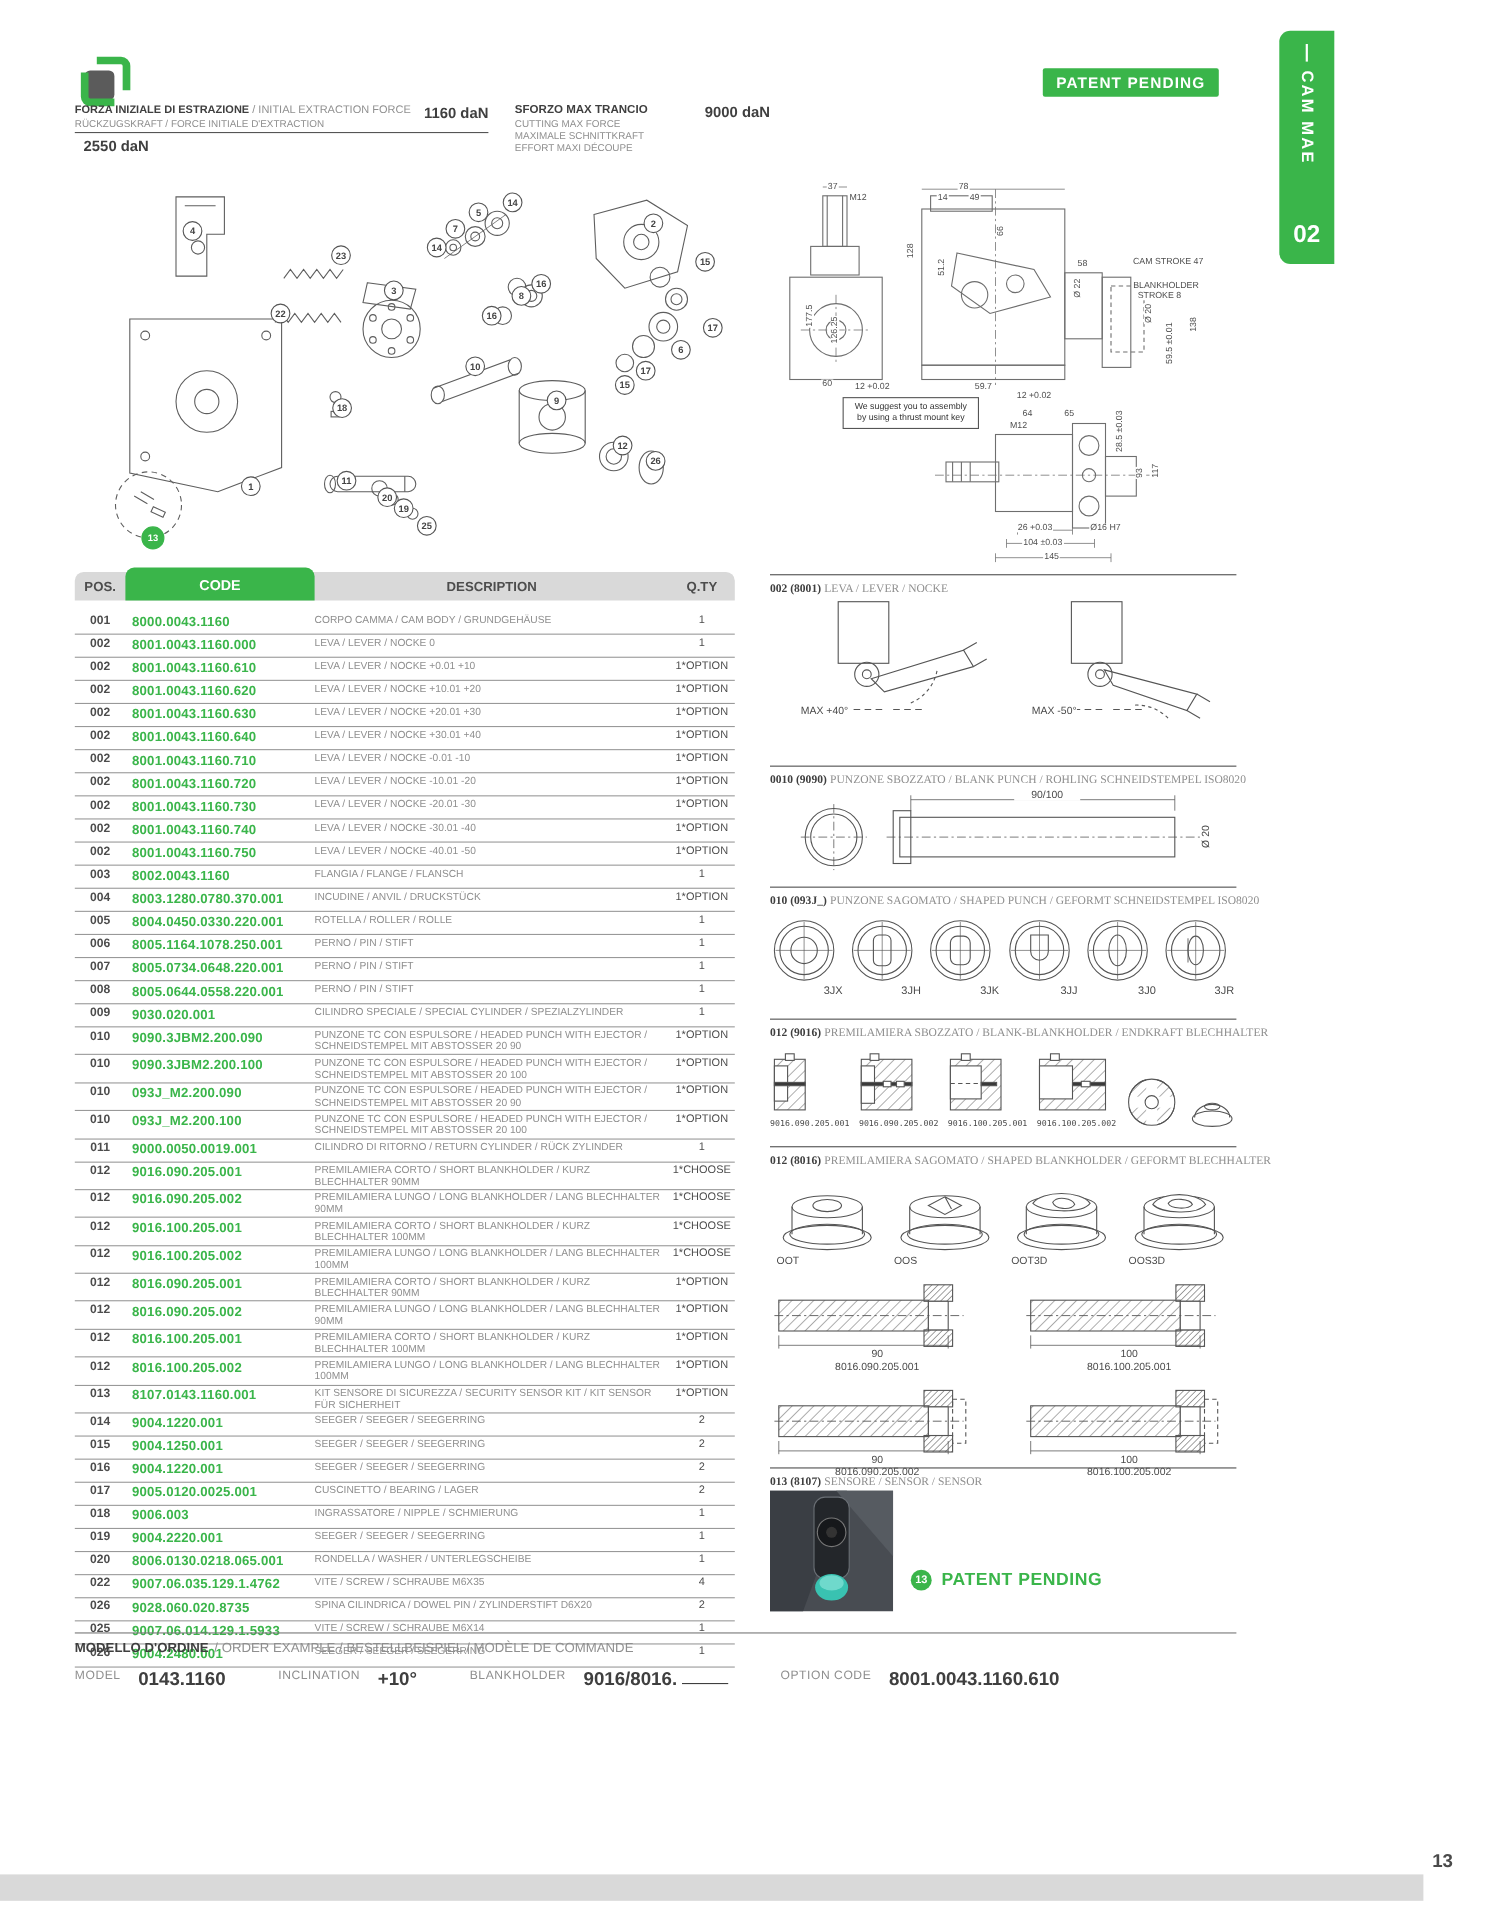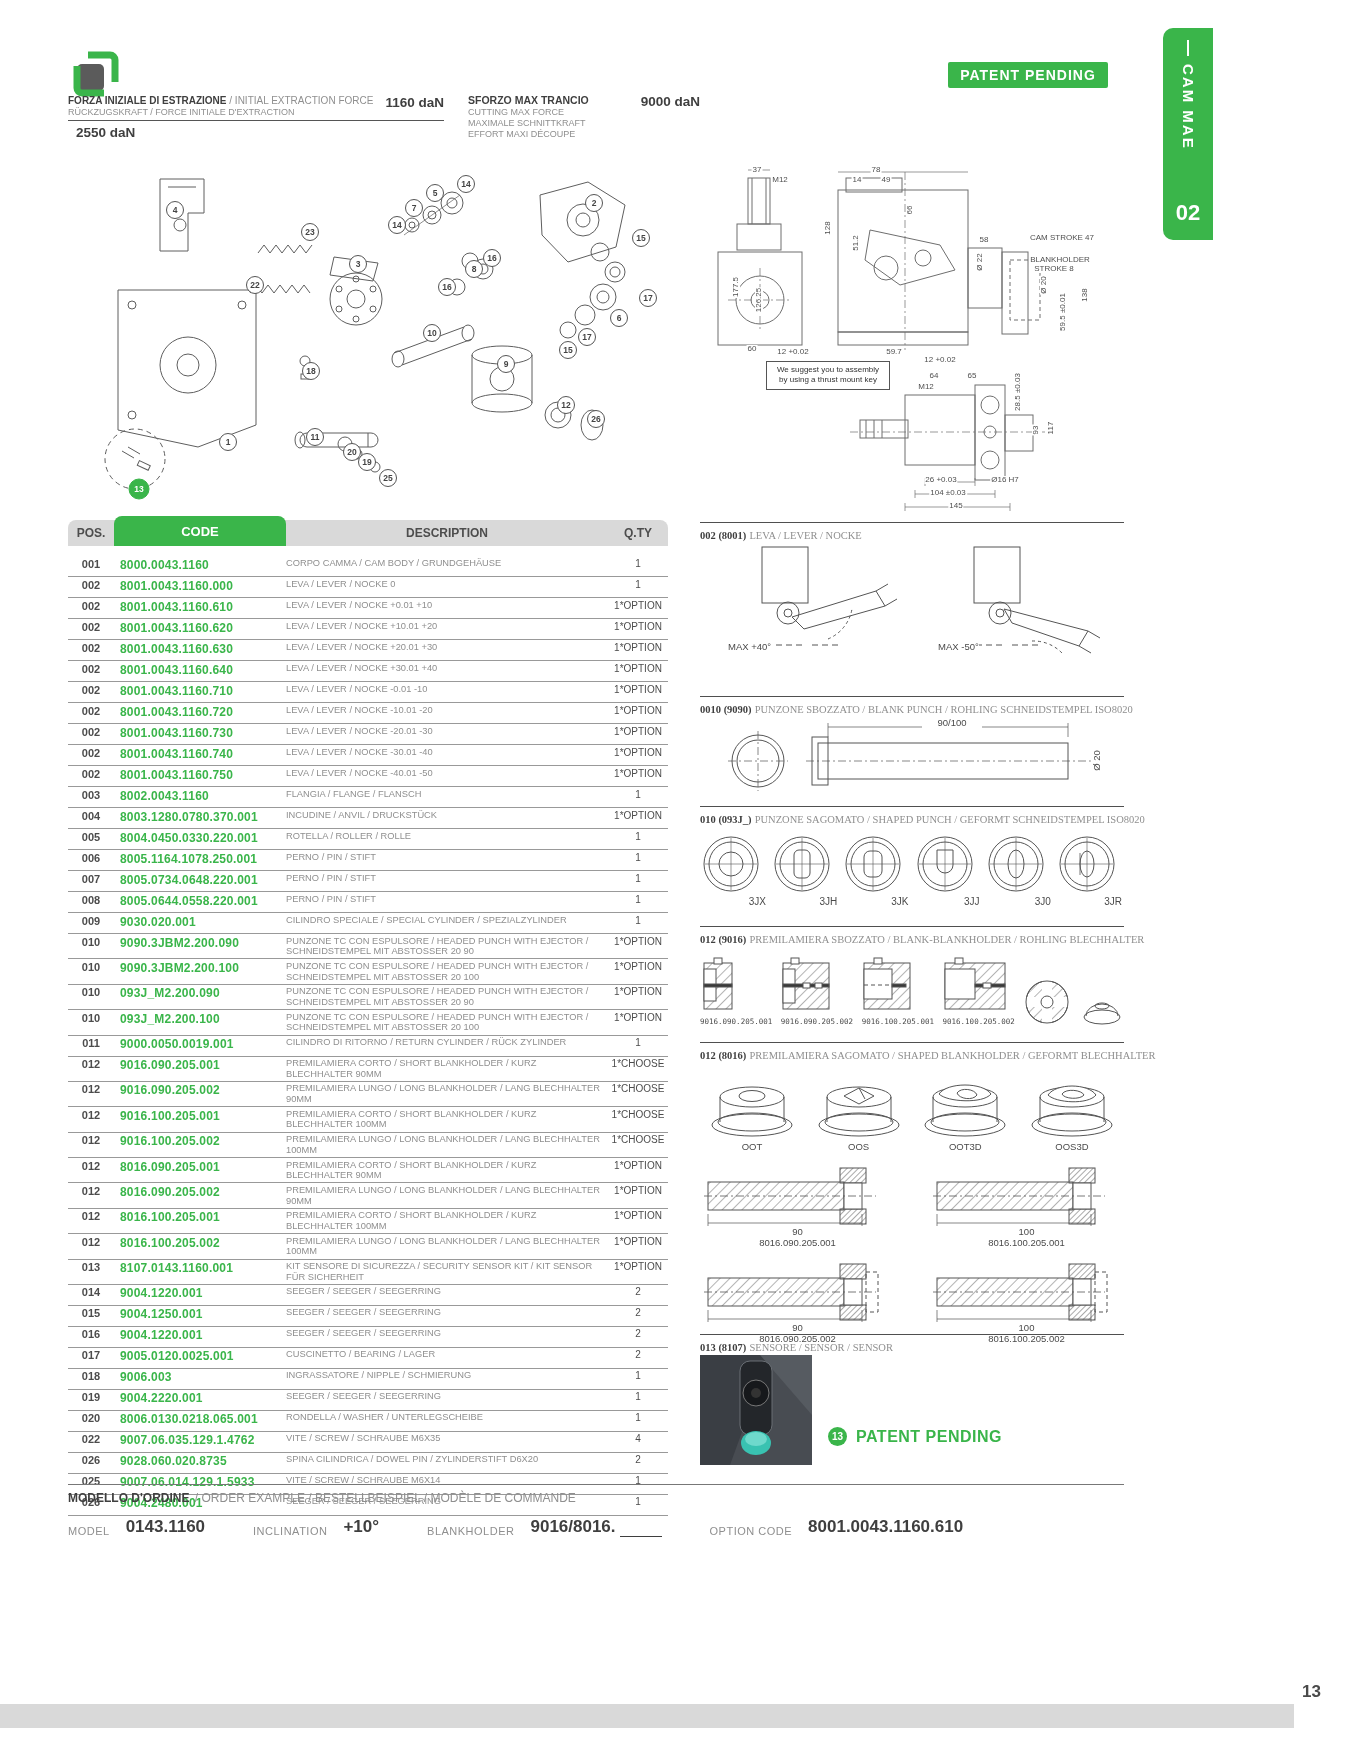--- a/index.html
+++ b/index.html
@@ -58,36 +58,36 @@
   .stitle span{color:#8f8f8f;margin-left:3px;}
   .slabel{position:absolute;font-size:9.5px;color:#4a4a4a;background:#fff;white-space:nowrap;z-index:3;}
   .rot{transform:rotate(-90deg);transform-origin:center;}
   .punch-row{display:flex;justify-content:space-between;margin-top:10px;padding:0 2px;}
   .punch{width:64px;text-align:right;}
   .punch-label{font-size:10px;color:#4a4a4a;margin-top:3px;}
   .bh-row{display:flex;justify-content:space-between;align-items:flex-end;margin-top:10px;}
   .bh{text-align:center;}
   .bh-label{font-family:"DejaVu Sans Mono","Liberation Mono",monospace;font-size:7.5px;color:#4a4a4a;margin-top:4px;}
   .dome-row{display:flex;justify-content:space-between;margin-top:8px;padding:0 6px;}
-  .dome{text-align:center;}
+  .dome{text-align:left;}
   .dome-label{font-size:9.5px;color:#4a4a4a;margin-top:2px;}
   .profiles{display:grid;grid-template-columns:1fr 1fr;column-gap:34px;row-gap:10px;margin-top:10px;}
   .profile{text-align:center;}
   .pnum{font-size:9.5px;color:#4a4a4a;margin-top:-2px;}
   .pcode{font-size:9.5px;color:#4a4a4a;}
   .photo{position:absolute;left:0;top:20px;width:112px;height:110px;}
   .patentline{position:absolute;left:128px;top:92px;display:flex;align-items:center;}
   .pbadge{display:inline-flex;width:19px;height:19px;border-radius:50%;background:#3ab54a;color:#fff;
      font-size:10px;font-weight:bold;align-items:center;justify-content:center;margin-right:9px;}
   .ptext{color:#3ab54a;font-size:16px;font-weight:bold;letter-spacing:0.5px;}
   
   #order{position:absolute;left:68px;top:1484px;width:1056px;border-top:1px solid #777;padding-top:6px;}
   .order-title{font-size:12px;color:#8f8f8f;}
   .order-title b{color:#3f3f3f;margin-right:2px;text-align:right;}
-  .order-fields{margin-top:12px;display:flex;align-items:flex-end;}
+  .order-fields{margin-top:12px;display:flex;align-items:flex-start;}
   .olabel{font-size:11px;color:#8f8f8f;letter-spacing:0.5px;margin-right:16px;}
   .ovalue{font-size:17px;font-weight:bold;color:#3f3f3f;margin-right:48px;white-space:nowrap;}
   .ovalue.last{margin-right:0;}
   .blank-line{display:inline-block;width:42px;border-bottom:1.5px solid #3f3f3f;height:13px;margin-right:48px;}
   
   #footband{position:absolute;left:0;top:1704px;width:1294px;height:24px;background:#d9d9d9;}
   #pagenum{position:absolute;left:1302px;top:1682px;font-size:17px;font-weight:bold;color:#4a4a4a;}
   svg{display:block;}
 </style>
 </head>
@@ -641,21 +641,21 @@
               <path d="M22 18 v22" stroke-width="0.8"></path>
               <path d="M29 3 V55 M3 29 H55" stroke-width="0.6"></path>
             </g>
           </svg>
         <div class="punch-label">3JR</div>
       </div>
     </div>
   </div>
 
   <div class="sec" id="s4" style="top:926px;height:116px">
-    <div class="stitle"><b>012 (9016)</b><span>PREMILAMIERA SBOZZATO / BLANK-BLANKHOLDER / ROHLING BLECHHALTER</span></div>
+    <div class="stitle"><b>012 (9016)</b><span>PREMILAMIERA SBOZZATO / BLANK-BLANKHOLDER / ENDKRAFT BLECHHALTER</span></div>
     <div class="bh-row">
       <div class="bh">
         <svg width="38" height="58" viewBox="0 0 38 58">
             <g stroke="#555" fill="none">
               <rect x="4" y="8" width="28" height="46" fill="url(#hatch)"></rect>
               <rect x="14" y="3" width="8" height="6" fill="#fff"></rect>
               <rect x="4" y="14" width="12" height="32" fill="#fff"></rect>
               <rect x="4" y="29" width="28" height="3" fill="#3a3a3a"></rect>
             </g>
           </svg>

